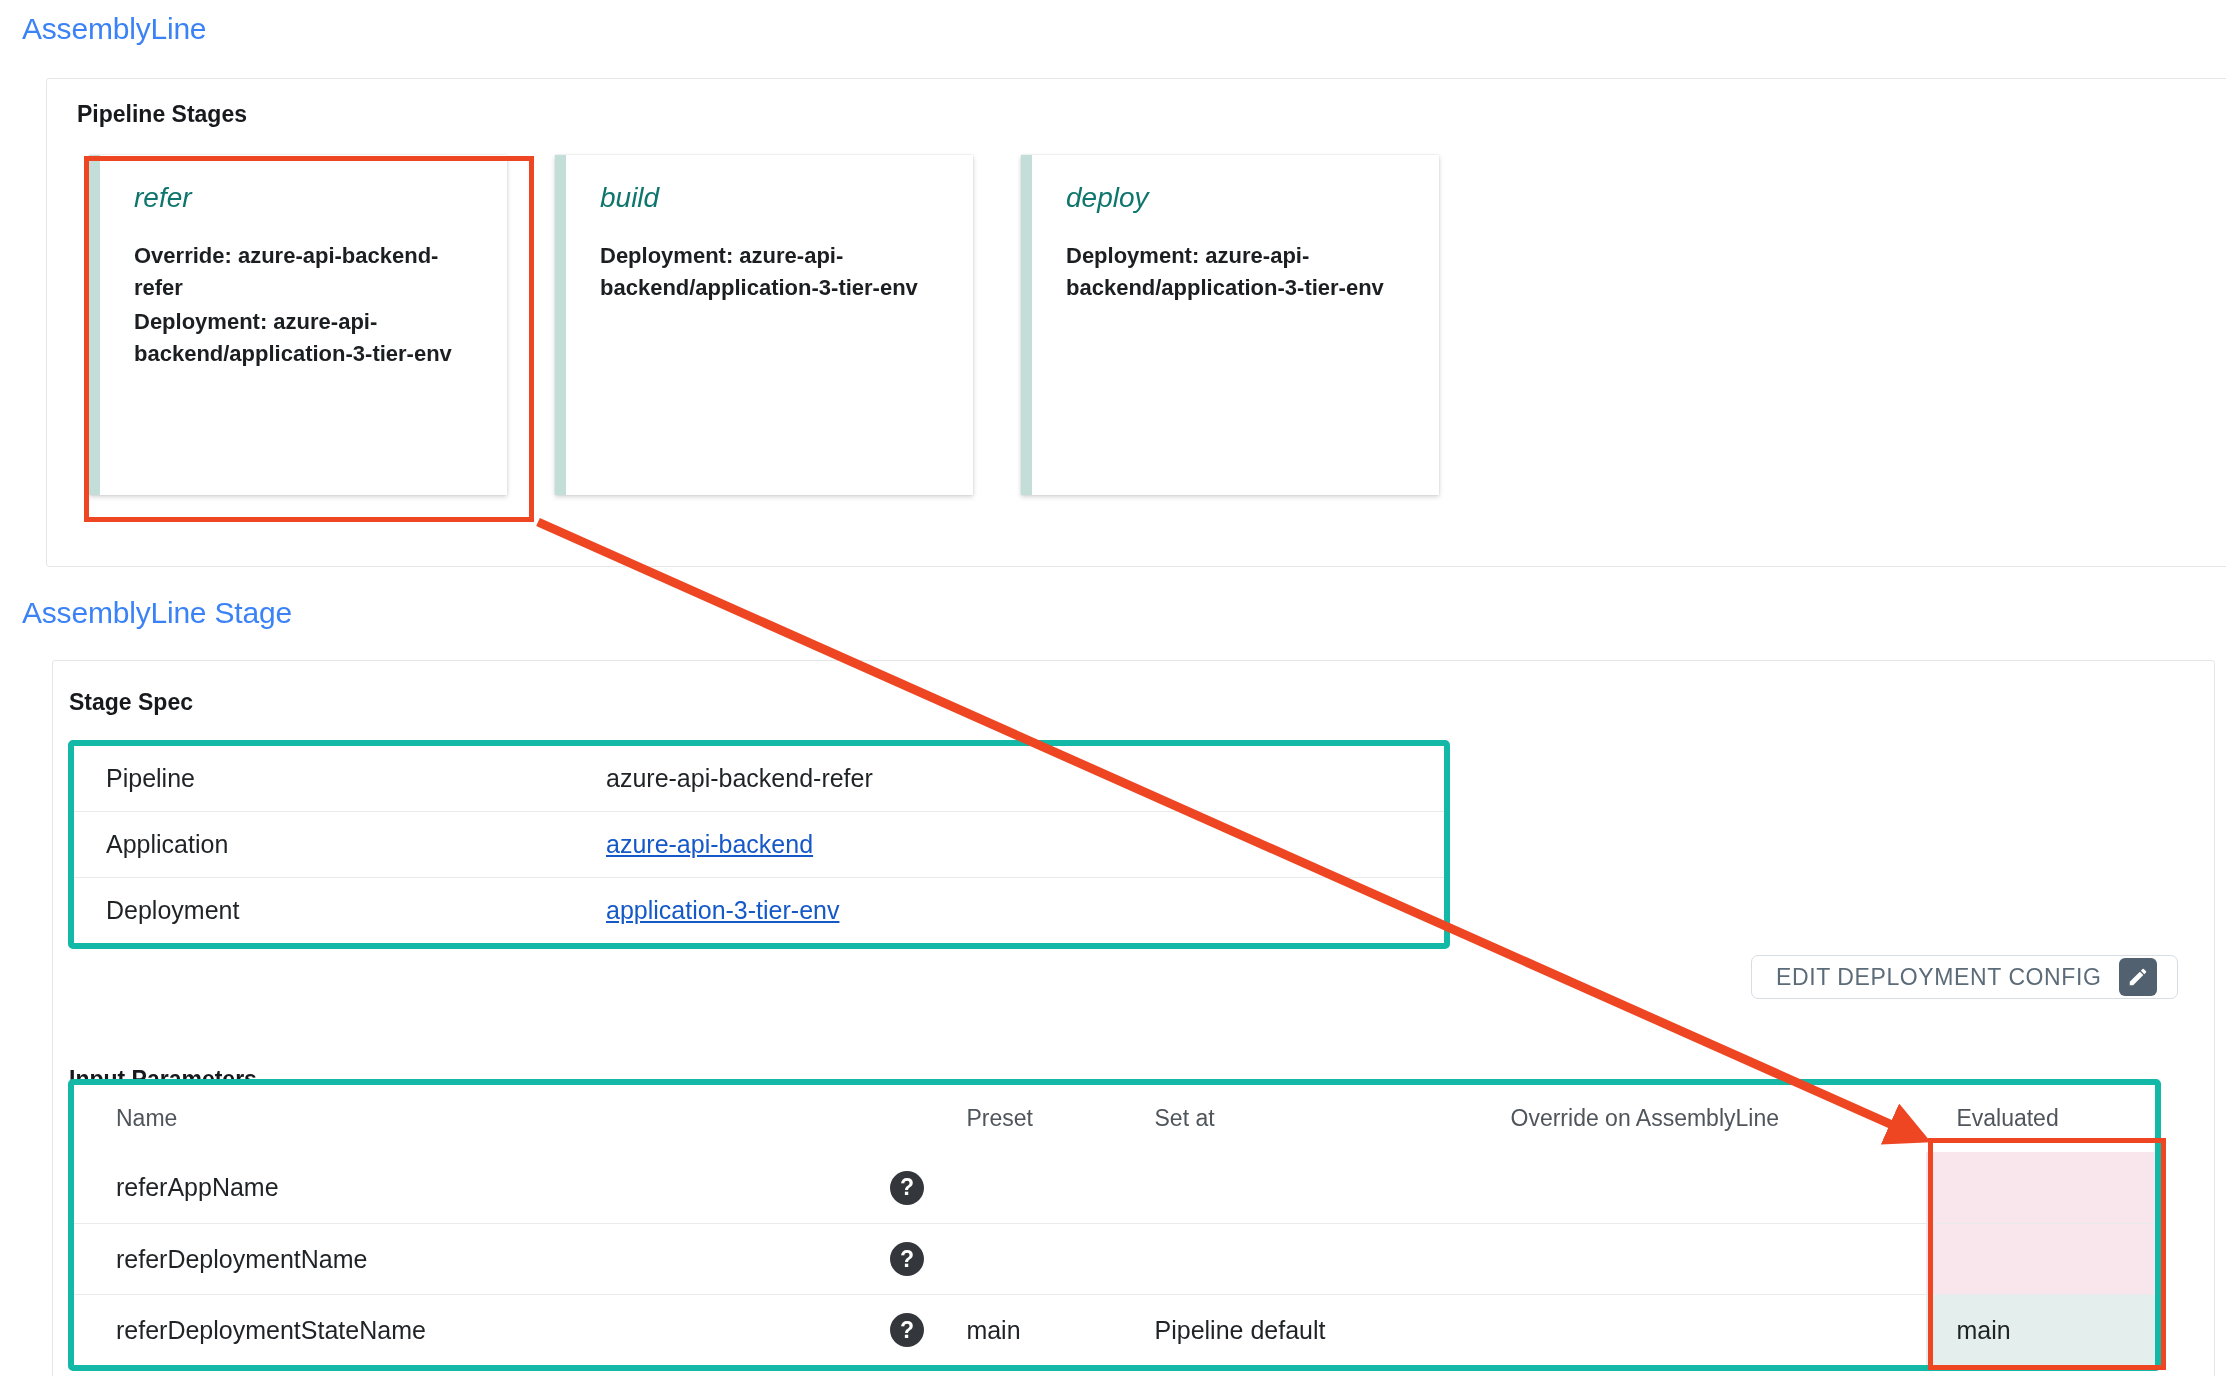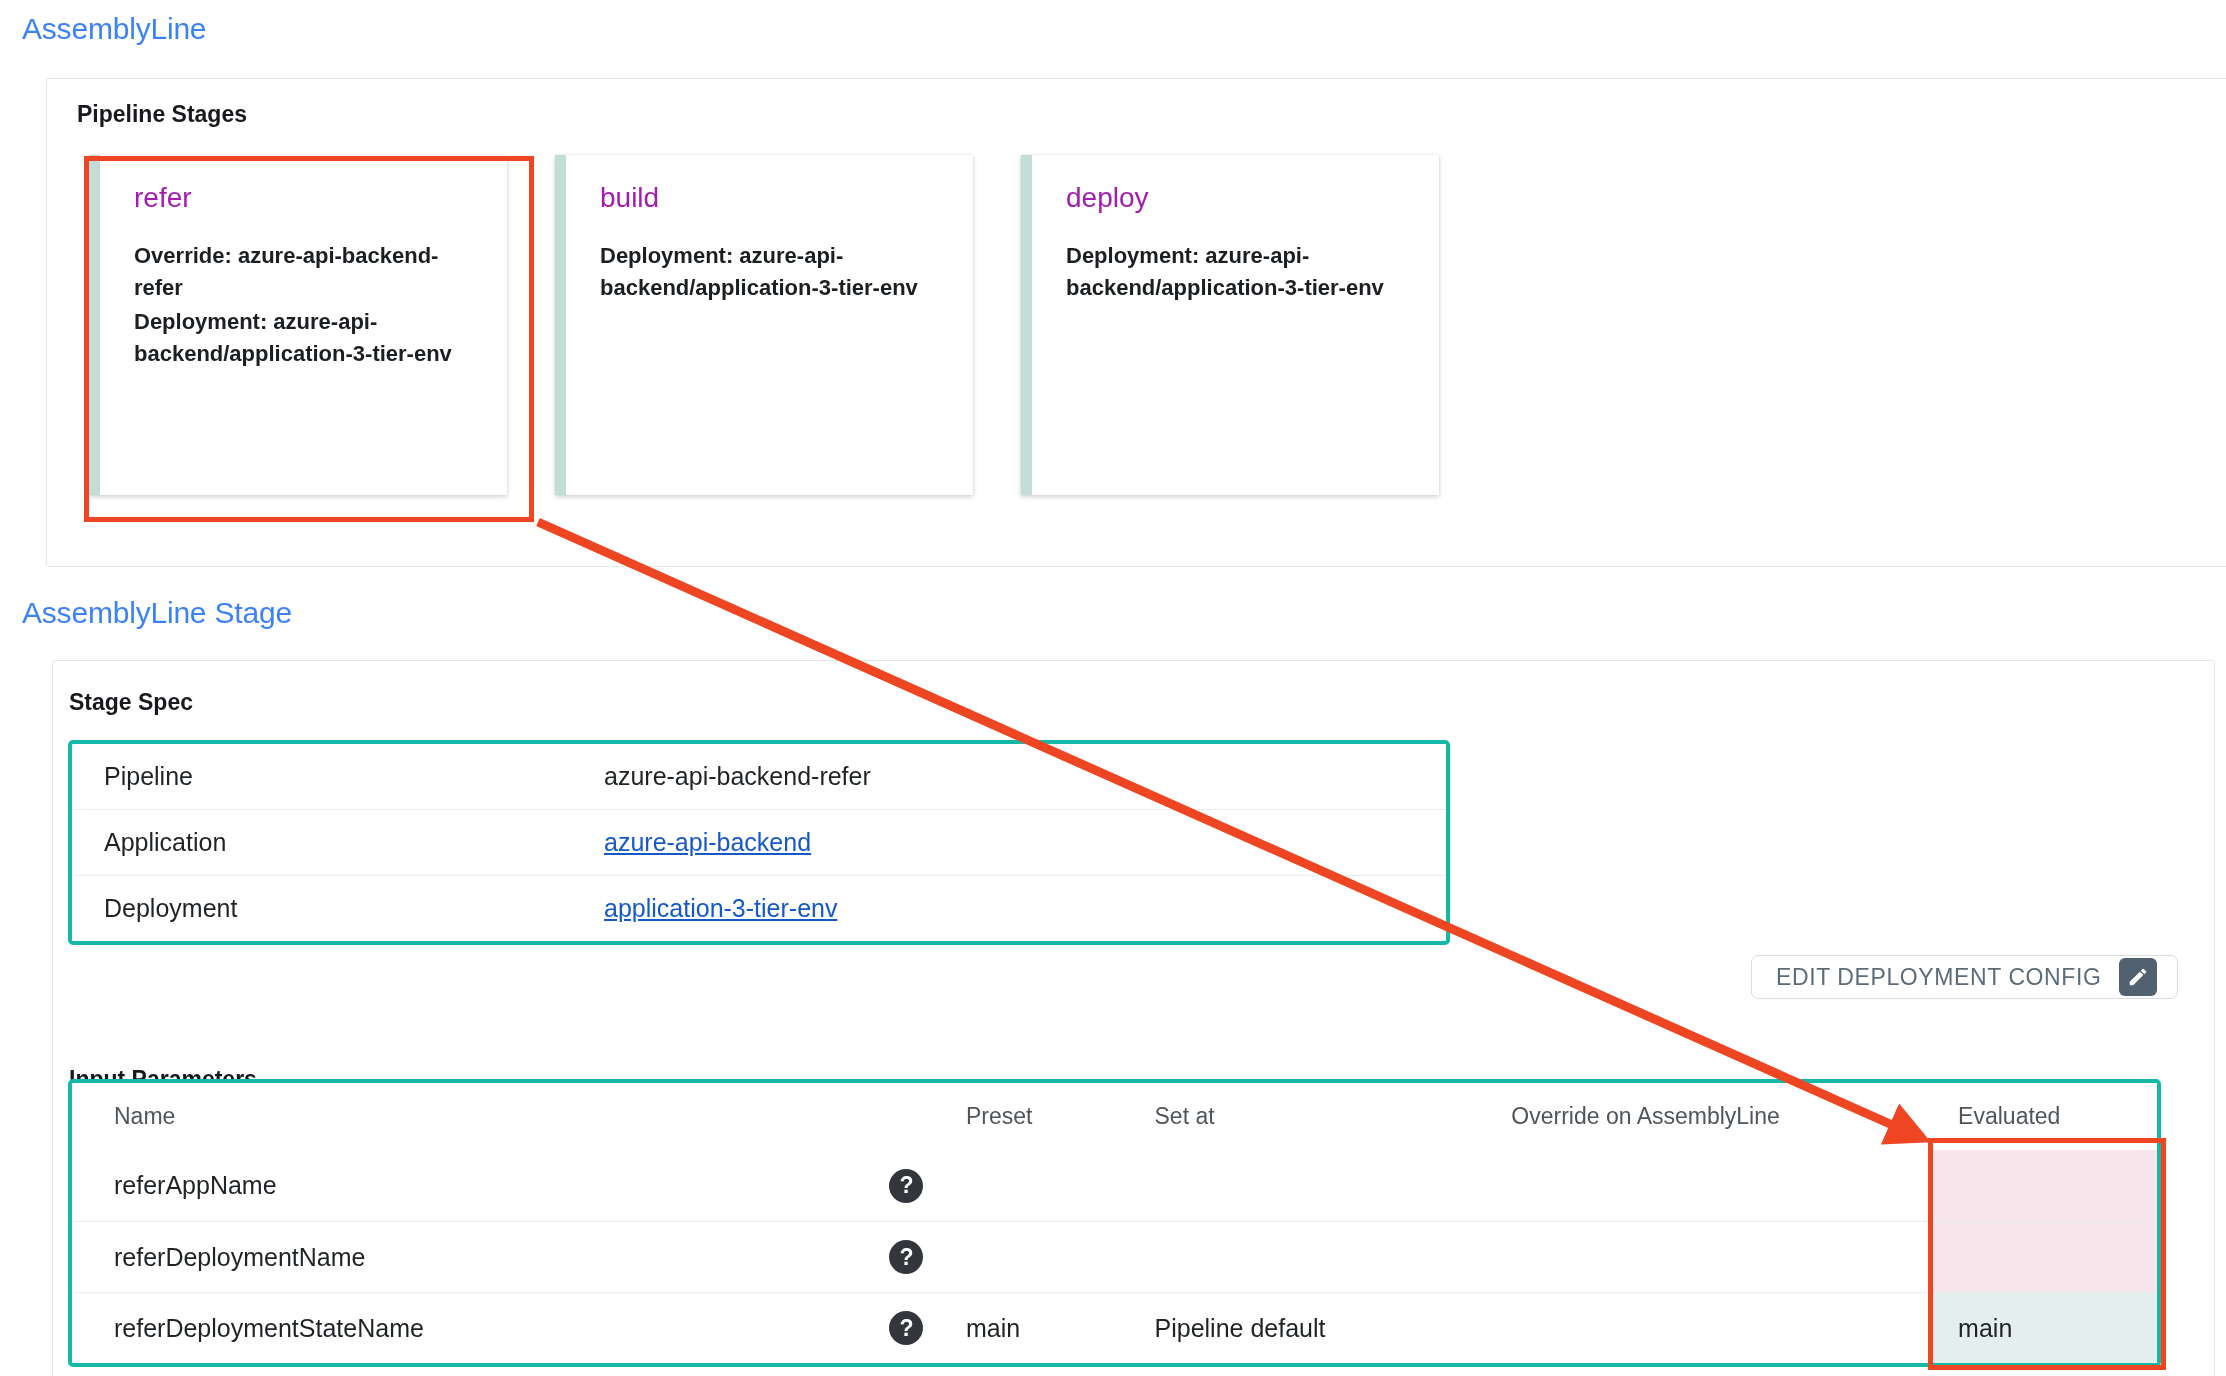--- a/index.html
+++ b/index.html
@@ -54,38 +54,39 @@
   .stage-card {
     width: 418px;
     min-height: 340px;
     background: #ffffff;
     border-left: 11px solid #c3ded8;
     box-shadow: 0 2px 5px rgba(0,0,0,0.17), 0 0 2px rgba(0,0,0,0.10);
     padding: 28px 34px 30px 34px;
   }
   .stage-card-name {
     font-size: 28px;
-    color: #a21caf;
+    color: #0f766e;
     font-weight: normal;
     margin-bottom: 26px;
     line-height: 1.1;
+    font-style: italic;
   }
   .stage-card-line {
     font-size: 22px;
     font-weight: bold;
     color: #1c1f22;
     line-height: 1.46;
     word-break: break-word;
   }
   .stage-card-line + .stage-card-line { margin-top: 2px; }
 
   
   .tbl {
     position: absolute;
-    border: 4px solid #14b8a6;
+    border: 6px solid #14b8a6;
     border-radius: 5px;
     background: #fff;
     border-collapse: separate;
     border-spacing: 0;
     overflow: hidden;
   }
   .tbl td, .tbl th { border-top: 1px solid #e8eaec; }
   .tbl tr:first-child td, .tbl tr:first-child th { border-top: none; }
 
   

